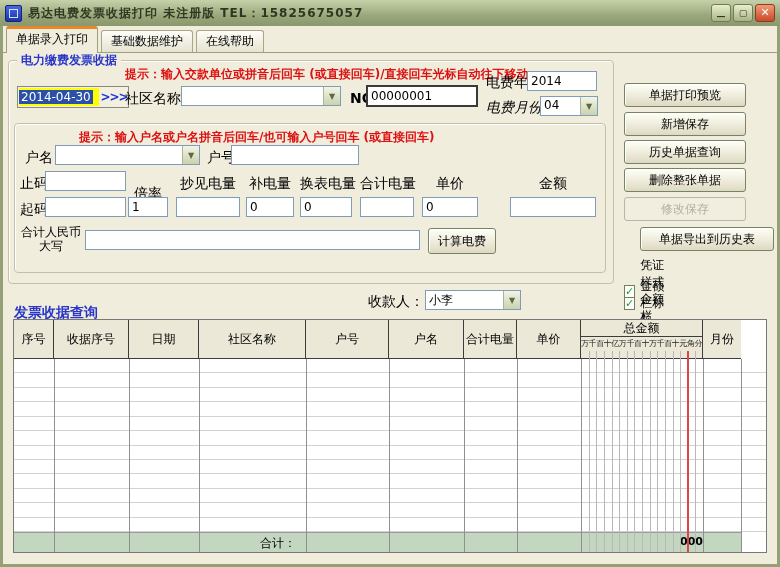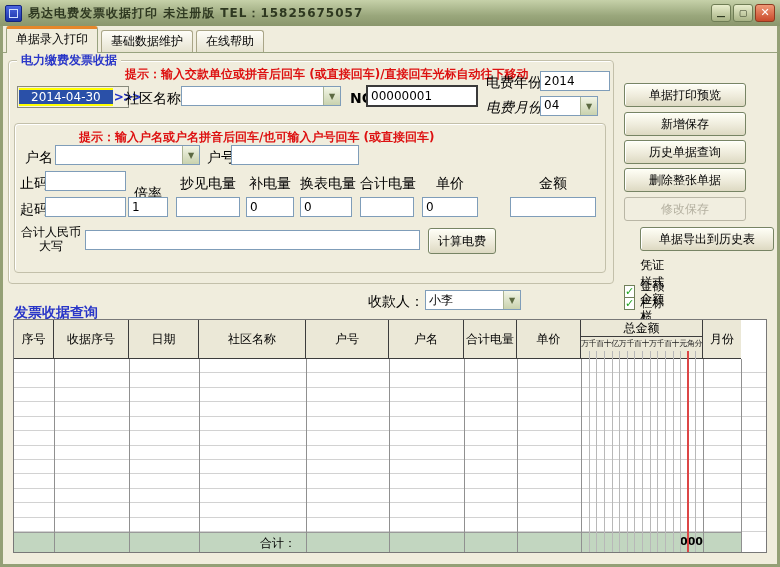--- a/index.html
+++ b/index.html
@@ -48,21 +48,21 @@
     display:flex;align-items:center;justify-content:center;box-shadow:inset 1px 1px 0 #fff;cursor:default;white-space:nowrap;}
   .xpbtn.disabled{color:#b4b0a0;border-color:#b9b6a5;background:#f1eee0;box-shadow:none;}
   .cb{position:absolute;display:flex;align-items:center;gap:5px;font-size:12px;color:#000;}
   .cb .box{width:13px;height:13px;border:1px solid #70805a;background:#fff;box-sizing:border-box;
     display:flex;align-items:center;justify-content:center;color:#1ca41c;font-size:11px;font-weight:bold;line-height:11px;}
 
   
   .datebox{position:absolute;left:8px;top:25px;width:112px;height:22px;border:1px solid #888a7c;
     background:#f3f0e0;box-sizing:border-box;display:flex;align-items:stretch;}
   .datebox .date-val{flex:1;background:#ffff00;margin:1px;display:flex;align-items:center;}
-  .datebox .date-val span{background:#2a50a8;color:#fff;font-size:12px;padding:0 12px;white-space:nowrap;}
+  .datebox .date-val span{background:#2a50a8;color:#fff;font-size:12px;padding:0 2px;white-space:nowrap;}
   .datebox .more{width:28px;display:flex;align-items:center;justify-content:center;
     color:#2233cc;font-weight:bold;font-size:12px;letter-spacing:-1px;}
 
   
   .qtable{position:absolute;left:10px;top:266px;width:754px;height:234px;border:1px solid #787878;
     box-sizing:border-box;background:#fff;}
   .qhead{position:absolute;left:0;top:0;width:727px;height:39px;display:flex;background:#ebe8d7;
     border-bottom:1px solid #3c3c3c;box-sizing:border-box;}
   .qh{border-right:1px solid #3c3c3c;box-sizing:border-box;display:flex;align-items:center;
     justify-content:center;font-size:12px;color:#000;flex:none;}
@@ -121,21 +121,21 @@
         <div class="lbl" style="left:116px;top:29px;">社区名称：</div>
         <div class="combo" style="left:172px;top:25px;width:160px;">
           <div class="val"></div>
           <div class="cbtn">▼</div>
         </div>
 
         <div class="lbl" style="left:341px;top:29px;font-weight:bold;">NO</div>
         <input class="txt" style="left: 357px; top: 24px; width: 112px; height: 22px; border: 2px solid rgb(58, 58, 58);" value="00000001">
 
         <div class="lbl" style="left:477px;top:13px;">电费年份</div>
-        <input class="txt" style="left: 531px; top: 10px; width: 70px;" value="2014">
+        <input class="txt" style="left: 518px; top: 10px; width: 70px;" value="2014">
         <div class="lbl" style="left:477px;top:38px;font-style:italic;">电费月份</div>
         <div class="combo" style="left:531px;top:35px;width:58px;">
           <div class="val">04</div>
           <div class="cbtn">▼</div>
         </div>
 
         <div class="grp" style="left:5px;top:62px;width:590px;height:148px;">
           <div class="hint" style="left:64px;top:5px;">提示：输入户名或户名拼音后回车/也可输入户号回车 (或直接回车)</div>
 
           <div class="lbl" style="left:10px;top:25px;">户名</div>

